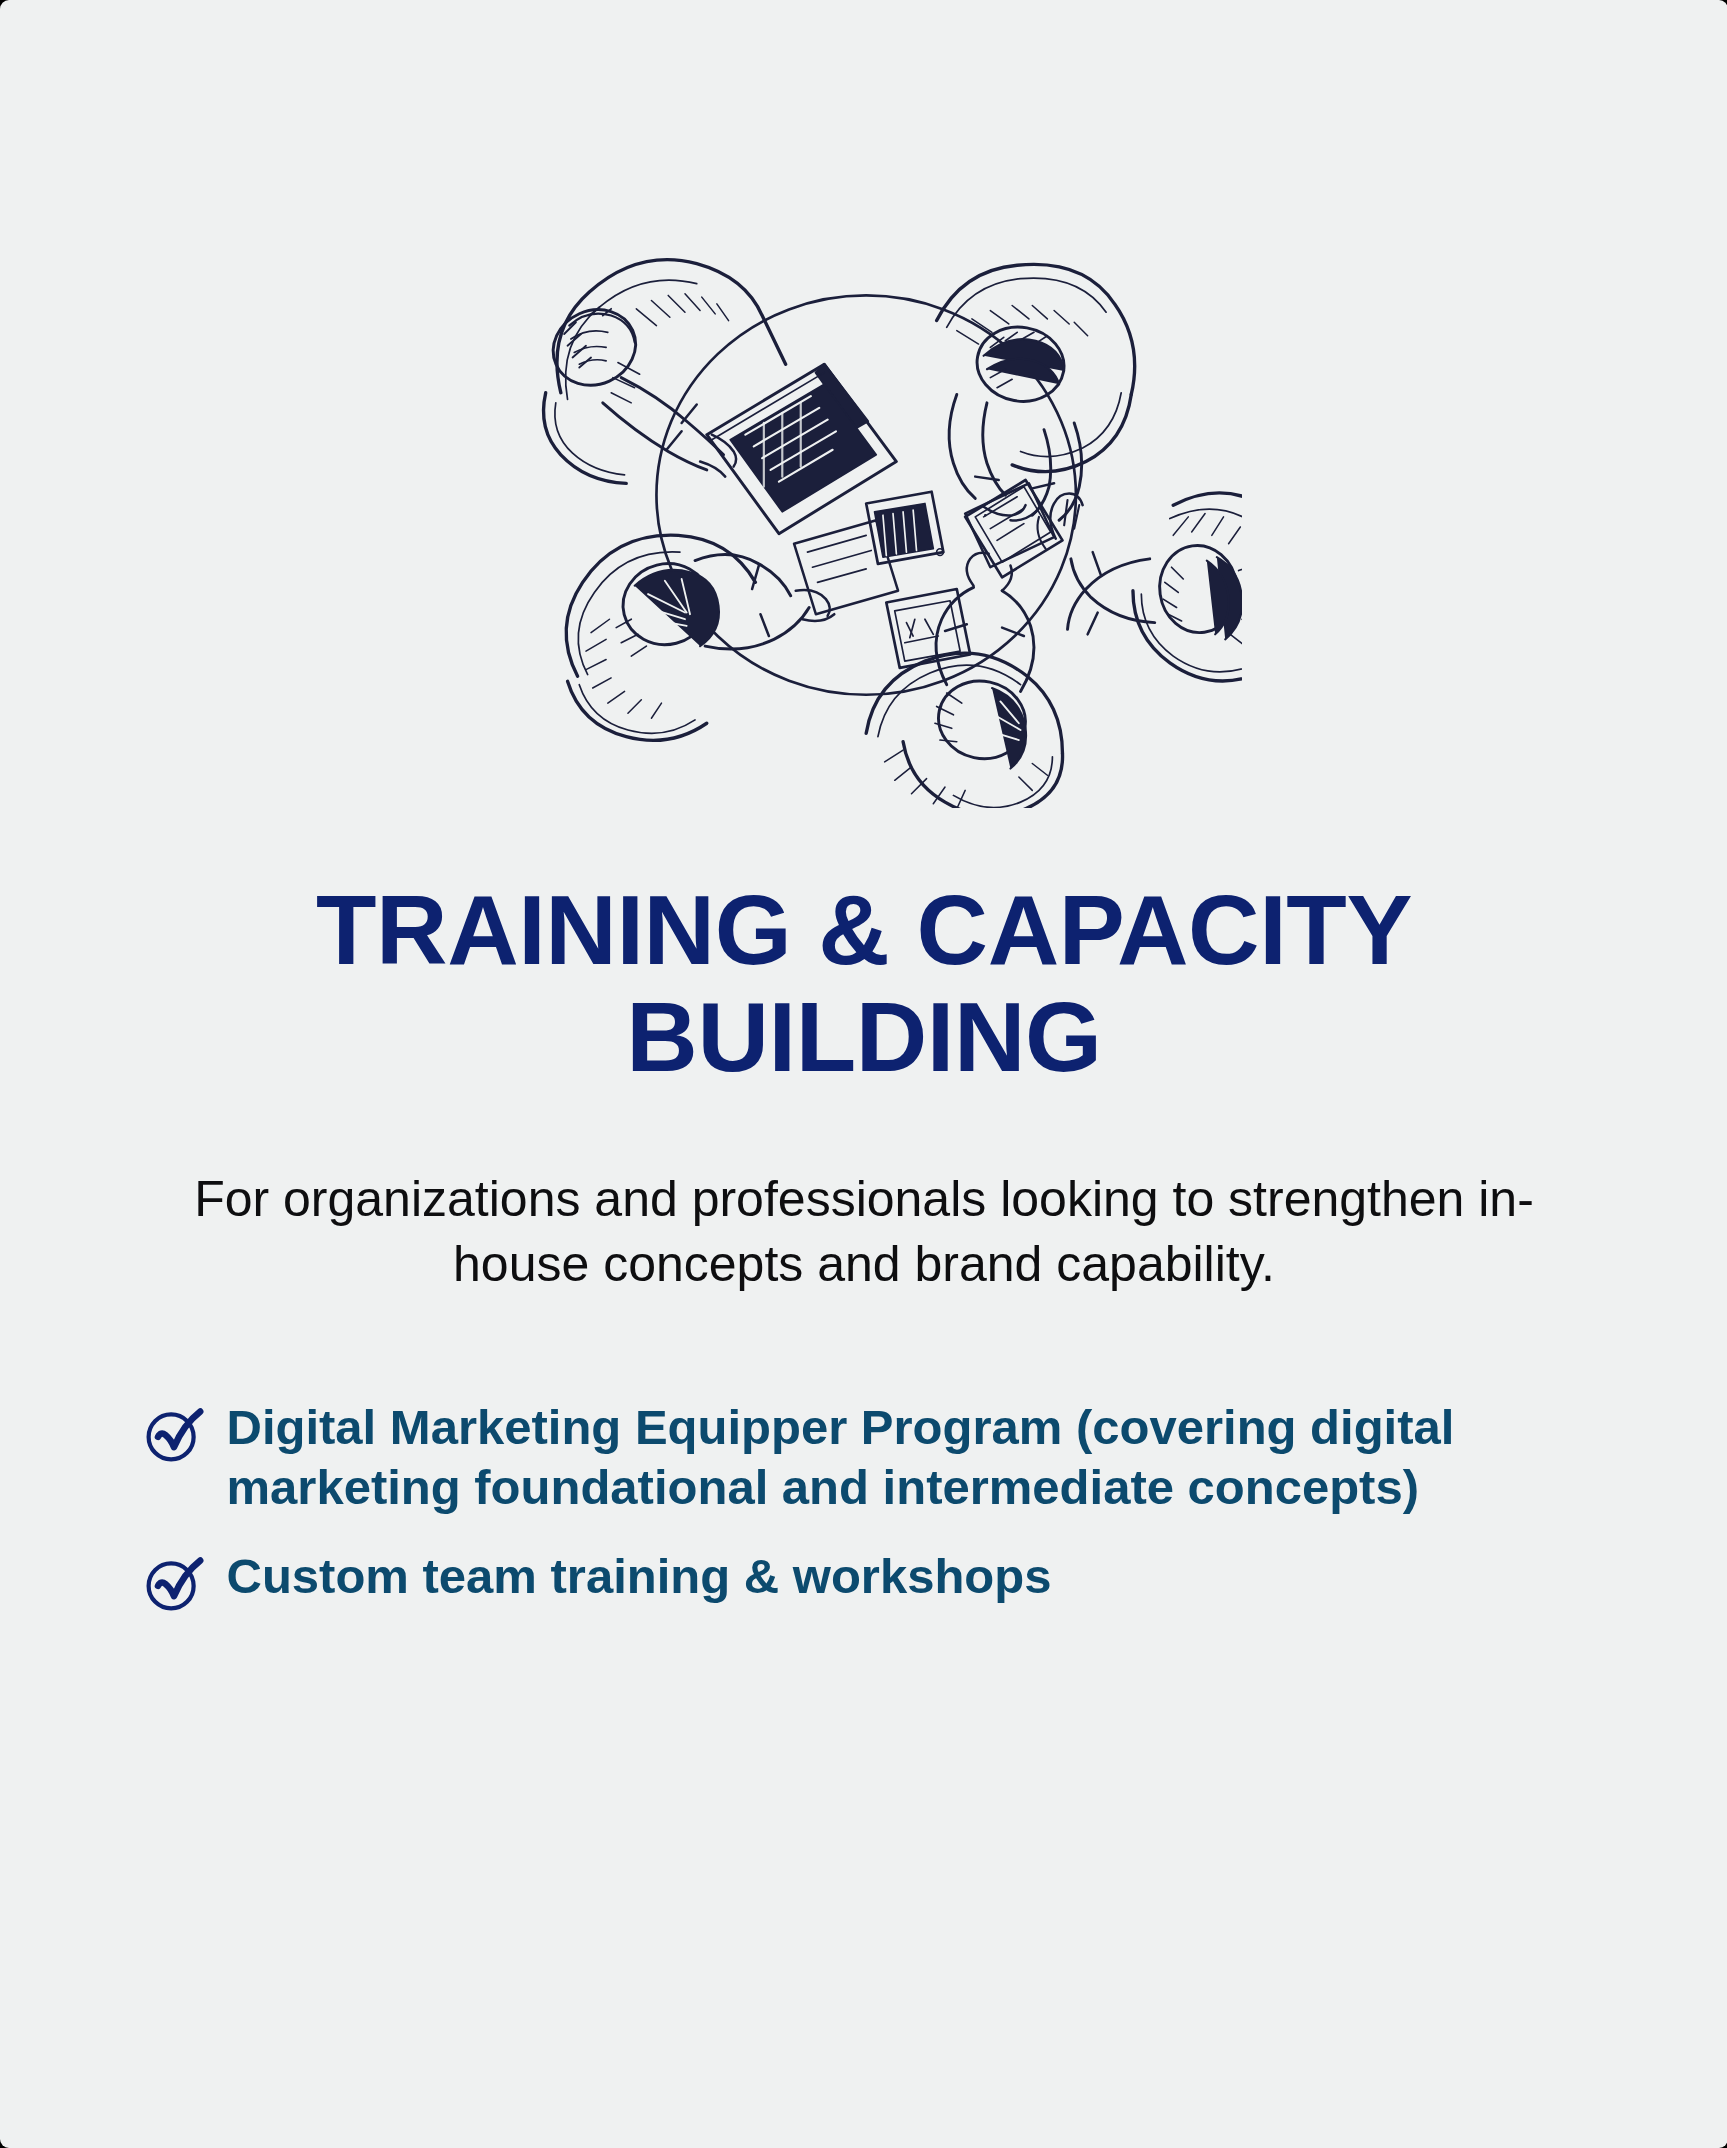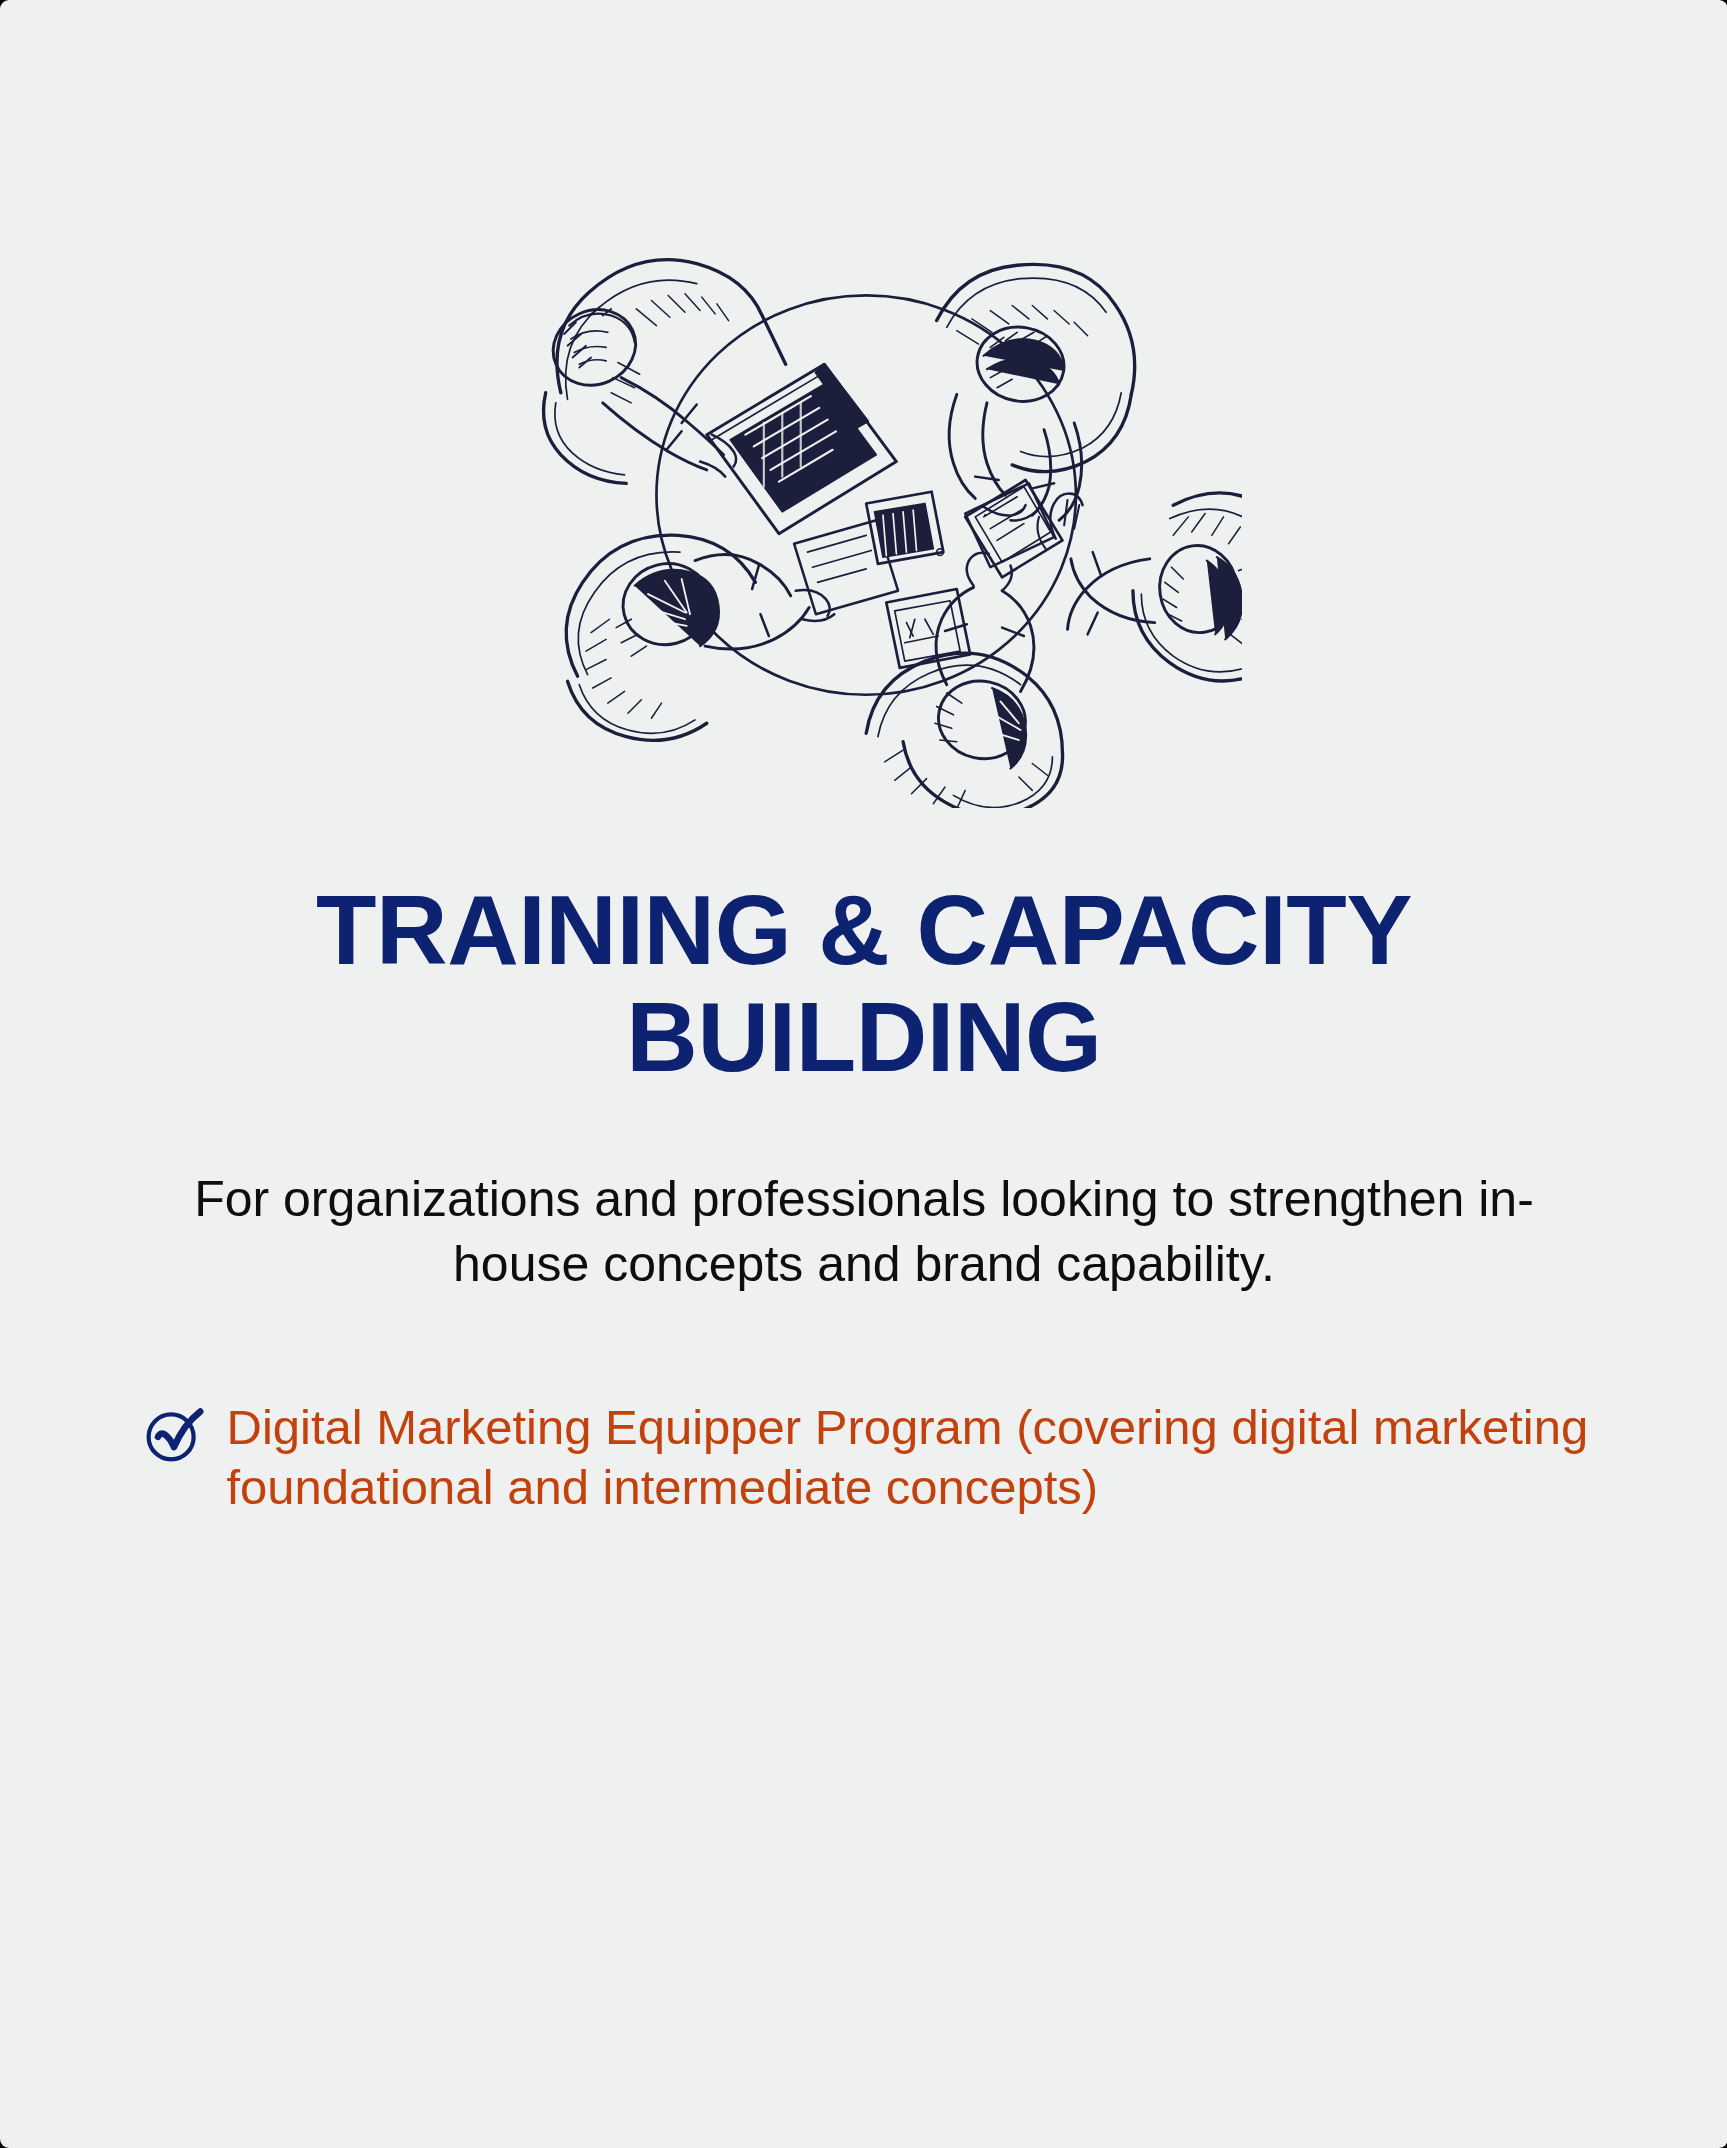--- a/index.html
+++ b/index.html
@@ -75,24 +75,24 @@
     gap:23.5px;
   }
   .check-icon {
     flex:0 0 auto;
     width:60px;
     height:60px;
     margin-top:6.7px;
   }
   .check-icon svg { width:100%; height:100%; display:block; overflow:visible; }
   .feature-text {
-    color:#c2410c;
+    color:#0c4a6e;
     font-size:49px;
     line-height:1.22;
-    font-weight:400;
+    font-weight:700;
     flex:1 1 auto;
   }
 </style>
 </head>
 <body>
 
 <div class="service-card">
 
   <div class="illustration-wrap">
     <svg viewBox="0 0 900 745" xmlns="http://www.w3.org/2000/svg" aria-hidden="true">
@@ -376,17 +376,26 @@
     <li class="feature-item">
       <span class="check-icon">
         <svg viewBox="0 0 64 64" xmlns="http://www.w3.org/2000/svg" aria-hidden="true">
           <circle cx="30" cy="34" r="24" fill="none" stroke="#0D2270" stroke-width="4.5"></circle>
           <path d="M16 34 q3 -6 8 -2 q6 5 9 13 q10 -24 28 -38" fill="none" stroke="#0D2270" stroke-width="7" stroke-linecap="round" stroke-linejoin="round"></path>
         </svg>
       </span>
       <span class="feature-text">Digital Marketing Equipper Program (covering digital marketing foundational and intermediate concepts)</span>
     </li>
 
+    <li class="feature-item">
+      <span class="check-icon">
+        <svg viewBox="0 0 64 64" xmlns="http://www.w3.org/2000/svg" aria-hidden="true">
+          <circle cx="30" cy="34" r="24" fill="none" stroke="#0D2270" stroke-width="4.5"></circle>
+          <path d="M16 34 q3 -6 8 -2 q6 5 9 13 q10 -24 28 -38" fill="none" stroke="#0D2270" stroke-width="7" stroke-linecap="round" stroke-linejoin="round"></path>
+        </svg>
+      </span>
+      <span class="feature-text">Custom team training &amp; workshops</span>
+    </li>
 
   </ul>
 
 </div>
 
 
 </body></html>

